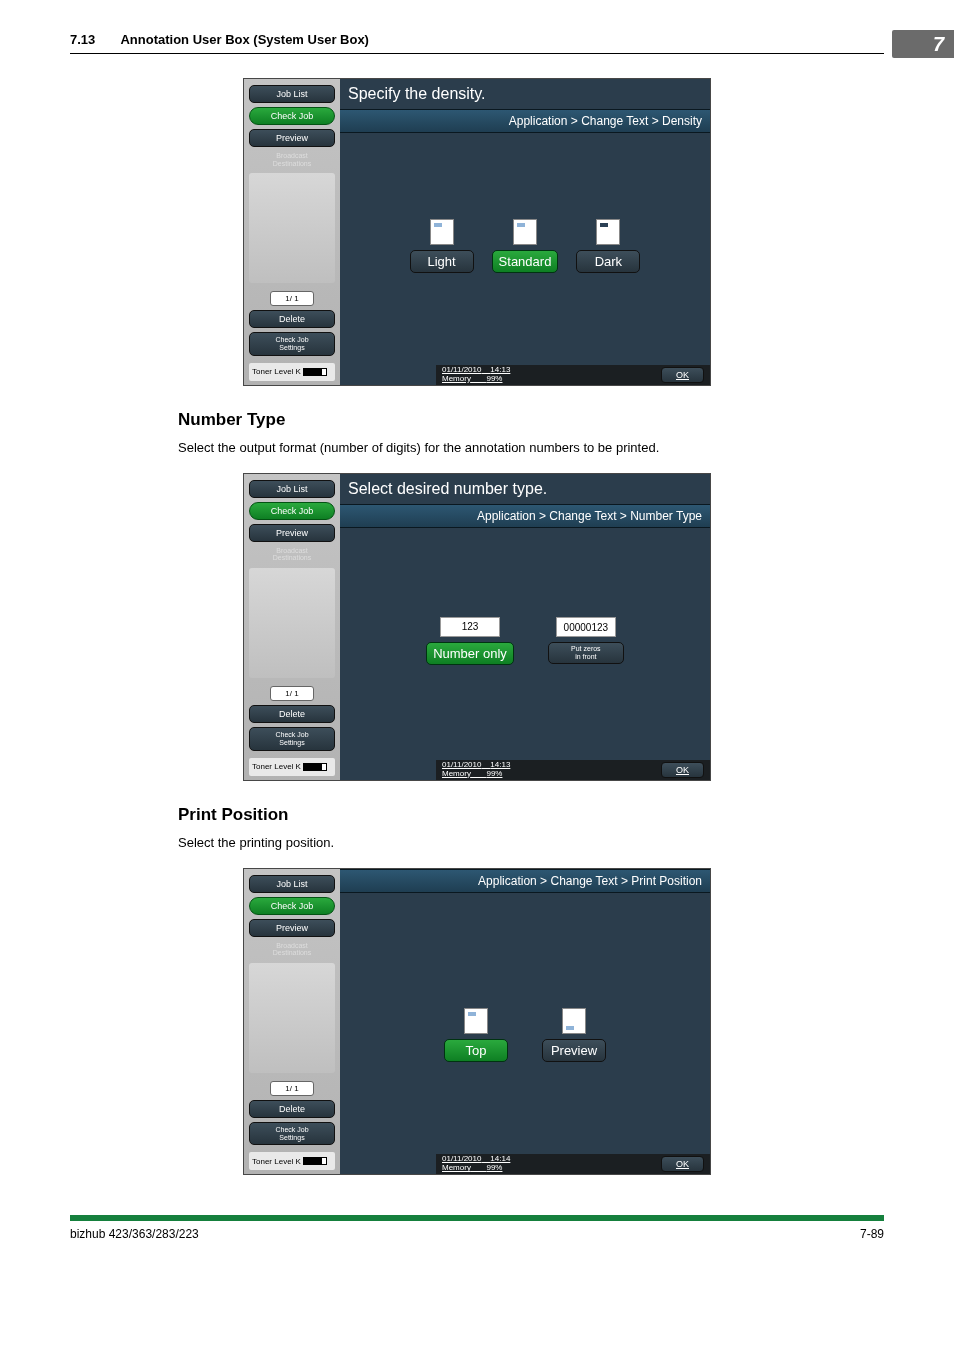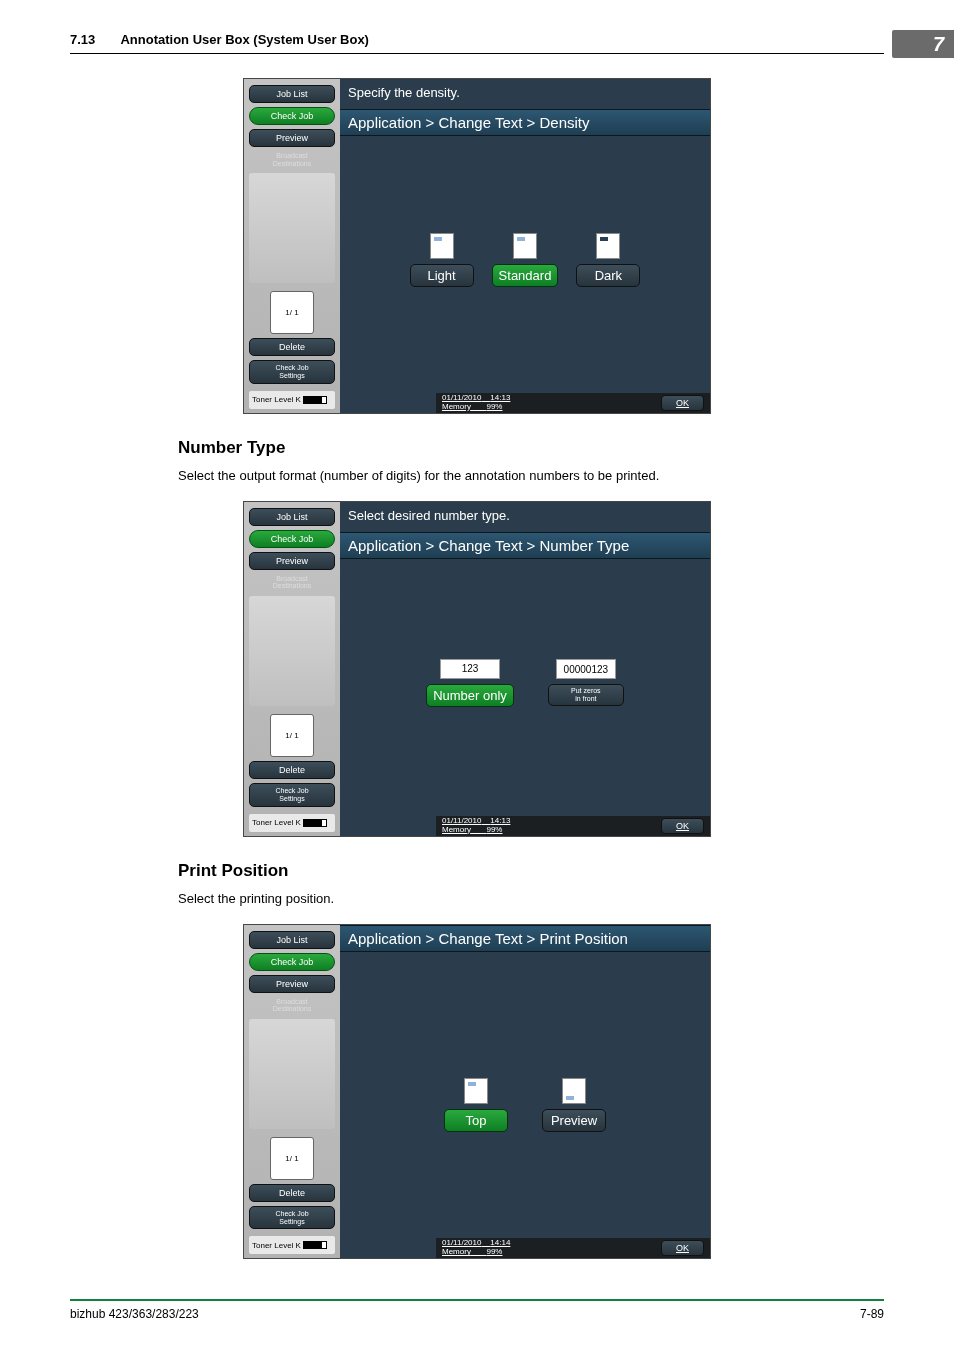--- a/index.html
+++ b/index.html
@@ -24,28 +24,28 @@
   .panel { width: 468px; background: #b9b9b9; border: 1px solid #474747; display: flex; position: relative; }
   .p-left { width: 96px; background: linear-gradient(#c4c4c4,#b2b2b2); padding: 6px 5px 4px 5px; display:flex; flex-direction:column; gap:4px; }
   .p-right { flex: 1; background: #2b3d4c; position: relative; }
   .btn-dark { background: linear-gradient(#3d4e5a,#27343d); color:#fff; border:1px solid #111;
               border-radius: 5px; font-size: 9px; text-align:center; padding: 3px 0; }
   .btn-green { background: linear-gradient(#2aa93d,#0e7f23); color:#fff; border:1px solid #035212;
                border-radius: 9px; font-size: 9px; text-align:center; padding: 3px 16px; }
   .small-cap { color:#ddd; font-size: 7px; text-align:center; line-height:1.1; margin-top:1px; }
   .list-area { background: linear-gradient(#d7d7d7,#bfbfbf); border-radius:3px; height: 110px; margin-top:2px; }
   .pager { background:#fff; color:#000; border:1px solid #666; border-radius:3px;
-           font-size:8px; text-align:center; padding:16px 0; width:44px; margin:4px auto 0; }
+           font-size:8px; text-align:center; padding:2px 0; width:44px; margin:4px auto 0; }
   .toner-row { background:#e9e9e9; height:16px; display:flex; align-items:center; padding: 9px 3px; margin-top:3px;
                font-size:8px; color:#000; border-radius:2px; }
   .toner-bar { width:24px; height:8px; border:1px solid #000; margin-left:2px; background:linear-gradient(to right,#000 80%,#fff 80%); }
 
-  .r-title { color:#fff; font-size:13px; padding:6px 8px 4px 8px; height:30px; }
-  .crumb-bar { background: linear-gradient(#2d5772,#1f3e52); color:#fff; font-size:15px;
-               padding:4px 8px; border-top:1px solid #0a1820; border-bottom:1px solid #0a1820; }
+  .r-title { color:#fff; font-size:16px; padding:6px 8px 4px 8px; height:30px; }
+  .crumb-bar { background: linear-gradient(#2d5772,#1f3e52); color:#fff; font-size:12px;
+               padding:4px 8px; border-top:1px solid #0a1820; border-bottom:1px solid #0a1820;text-align:right; }
   .body-zone { position:absolute; top:52px; left:0; right:0; bottom:24px;
                display:flex; align-items:center; justify-content:center; gap:18px; }
 
   .opt { display:flex; flex-direction:column; align-items:center; gap:5px; }
   .opt-icon { width:24px; height:26px; background:#fff; border:1px solid #888; position:relative; }
   .opt-icon::after { content:''; position:absolute; left:3px; top:3px; width:8px; height:4px; background:#8fb3d8; }
   .opt-icon.dark::after { background:#2b4055; }
   .opt-icon.bottom::after { top:auto; bottom:3px; }
   .opt-btn { min-width:64px; text-align:center; font-size:13px; padding:3px 6px; border-radius:5px; color:#fff; border:1px solid #003311; }
   .ob-dark  { background:linear-gradient(#3d4e5a,#27343d); border-color:#111; }
@@ -53,21 +53,21 @@
   .num-box { width:60px; height:20px; background:#fff; color:#000; font-size:10px;
              display:flex; align-items:center; justify-content:center; border:1px solid #999; }
 
   .footer-bar { position:absolute; left:96px; right:0; bottom:0; height:20px;
                 background:#1b1f22; display:flex; align-items:center; color:#fff; font-size:8px; padding:0 6px;text-decoration:underline; }
   .fb-col { line-height:1.1; }
   .ok-btn { margin-left:auto; background:linear-gradient(#3d4e5a,#27343d); border:1px solid #111; border-radius:4px;
             padding:2px 14px; color:#fff; font-size:9px; }
 
   
-  .pg-foot { border-top:2px solid #15803d; margin-top:40px; padding-top:6px;
+  .pg-foot { border-top:6px solid #15803d; margin-top:40px; padding-top:6px;
              display:flex; justify-content:space-between; font-size:12px; }
 </style>
 </head>
 <body>
 <div class="page">
 
   <div class="hdr">
     <div class="hdr-left">
       <span class="hdr-num">7.13</span>
       <span>Annotation User Box (System User Box)</span>

